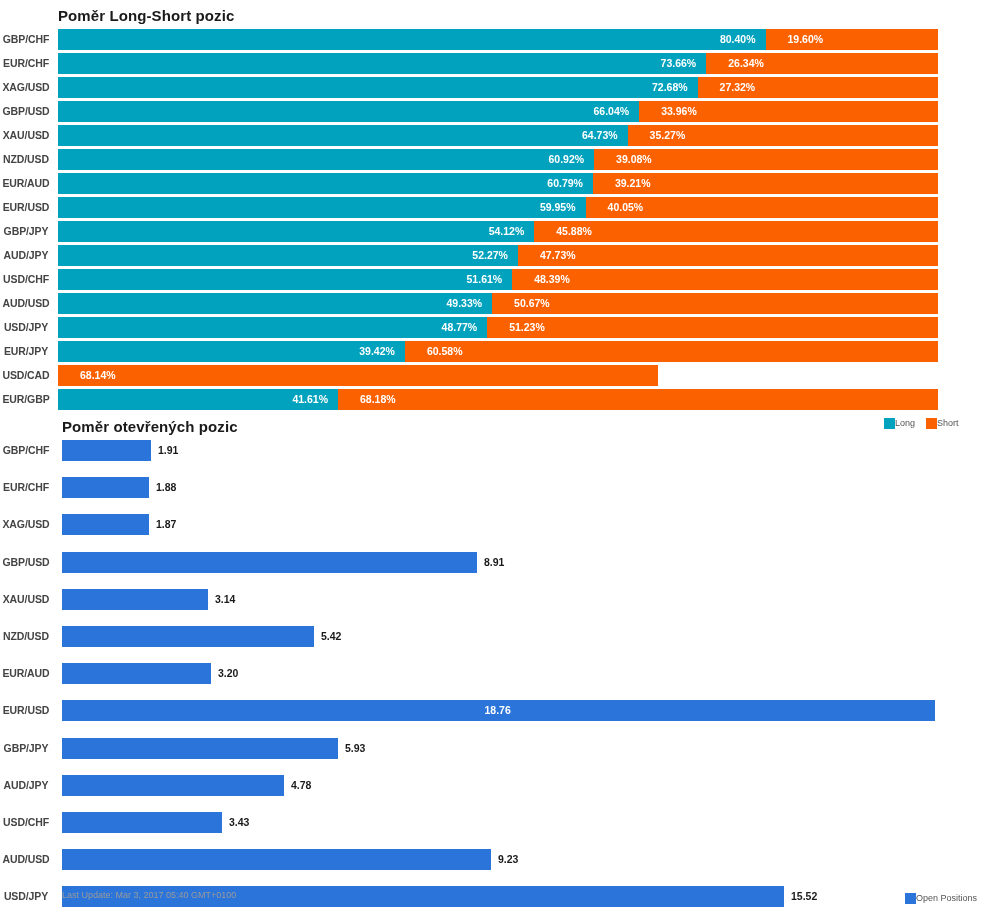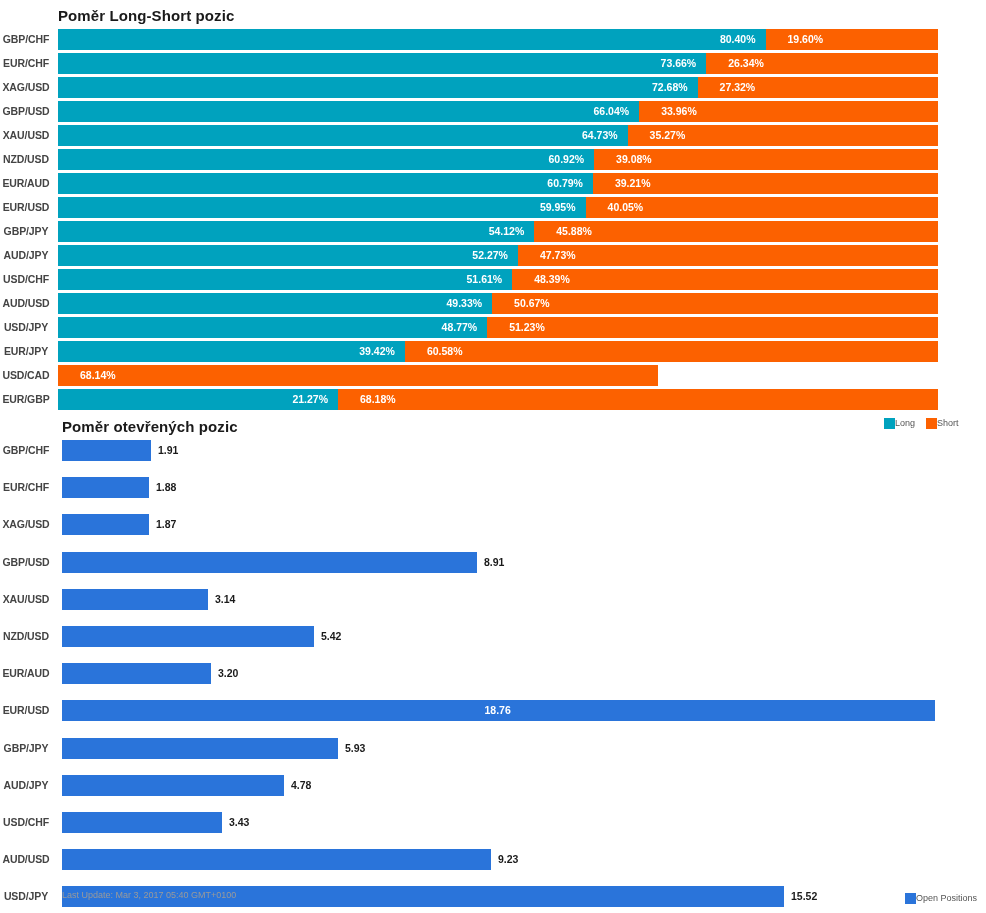--- a/index.html
+++ b/index.html
@@ -293,21 +293,21 @@
         <div class="track">
           <div class="seg seg-short" style="width: 68.14%;">
             <span class="seg-val">68.14%</span>
           </div>
         </div>
       </div>
       <div class="row lsrow" style="top: 389px;">
         <div class="row-label">EUR/GBP</div>
         <div class="track">
           <div class="seg seg-long" style="width: 31.82%;">
-            <span class="seg-val">21.27%</span>
+            <span class="seg-val">41.61%</span>
           </div>
           <div class="seg seg-short" style="width: 68.18%;">
             <span class="seg-val">68.18%</span>
           </div>
         </div>
       </div>
     </div>
 
   <div class="legend" style="left:884px; top:418px;">
     <span class="lg-item">

